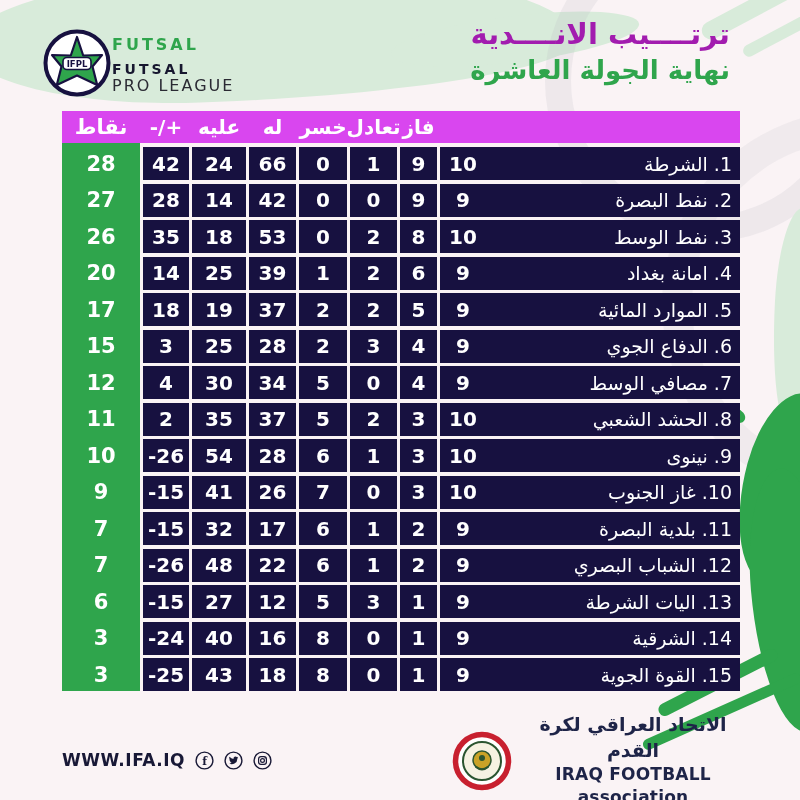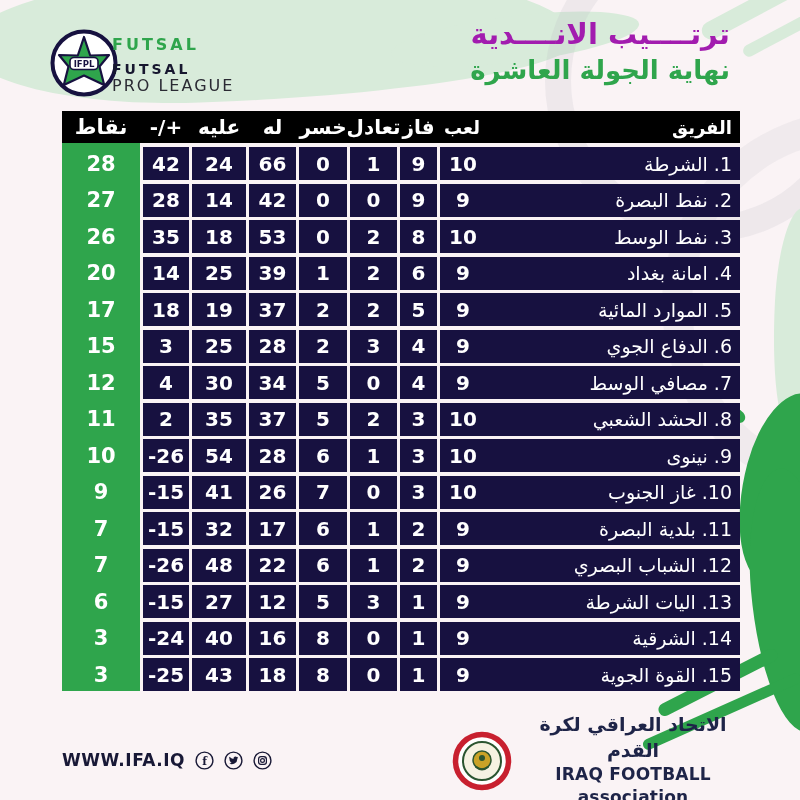--- a/index.html
+++ b/index.html
@@ -36,21 +36,21 @@
   .brand-text .l1{color:#2FA54C;font-size:16px;font-weight:800;letter-spacing:3px;}
   .brand-text .l2{color:#17172F;font-size:14px;font-weight:800;letter-spacing:3px;margin-top:7px;}
   .brand-text .l3{color:#2A2A33;font-size:16px;font-weight:400;letter-spacing:2px;}
   
   .title{right:70px;top:16px;text-align:right;line-height:1.3;}
   .title .t1{color:#a21caf;font-size:29px;font-weight:800;}
   .title .t2{color:#2FA54C;font-size:26px;font-weight:800;}
   
   .tablewrap{left:62px;top:111px;width:678px;height:580px;}
   .green-col{position:absolute;left:0;top:0;width:78px;height:580px;background:#2FA54C;}
-  .thead{position:relative;display:flex;gap:3px;height:32px;background:#000000;
+  .thead{position:relative;display:flex;gap:3px;height:32px;background:#d946ef;
          align-items:center;color:#fff;font-weight:700;font-size:18px;}
   .tbody{position:relative;display:flex;flex-direction:column;gap:3.5px;margin-top:4px;}
   .trow{display:flex;gap:3px;height:33px;}
   .cell{display:flex;align-items:center;justify-content:center;}
   .c-points{width:78px;color:#fff;font-weight:700;font-size:21px;direction:ltr;}
   .c-navy{background:#171140;color:#fff;font-size:20px;font-weight:600;direction:ltr;}
   .c-diff{width:46px;} .c-ga{width:54px;} .c-gf{width:47px;}
   .c-lost{width:48px;} .c-drawn{width:47px;} .c-won{width:37px;}
   .c-team{flex:1;background:#171140;justify-content:space-between;padding:0 8px;}
   .thead .c-navy{background:transparent;}
@@ -79,21 +79,21 @@
   <div class="abs streak-tr2"></div>
   <div class="abs wm1"></div>
   <div class="abs wm2"></div>
   <div class="abs sliver-right"></div>
   <div class="abs brush-r1"></div>
   <div class="abs brush-r2"></div>
   <div class="abs brush-dot"></div>
   <div class="abs brush-line1"></div>
   <div class="abs brush-line2"></div>
 
-  <div class="abs" style="left:50px;top:29px;">
+  <div class="abs" style="left:43px;top:29px;">
     <svg width="68" height="68" viewBox="0 0 68 68">
       <circle cx="34" cy="34" r="31.5" fill="#ffffff" stroke="#171140" stroke-width="4"></circle>
       <path d="M34 8 L40.2 26.5 L59 26 L49.5 37.5 L54.2 56 L34 46.5 L13.8 56 L18.5 37.5 L9 26 L27.8 26.5 Z" fill="#2FA54C" stroke="#171140" stroke-width="2.2" stroke-linejoin="round"></path>
       <rect x="20" y="28.5" width="28" height="12" rx="4" fill="#ffffff" stroke="#171140" stroke-width="1.6"></rect>
       <text x="34" y="38" text-anchor="middle" font-family="DejaVu Sans, sans-serif" font-size="8.5" font-weight="bold" fill="#171140">IFPL</text>
     </svg>
   </div>
   <div class="abs brand-text">
     <div class="l1">FUTSAL</div>
     <div class="l2">FUTSAL</div>
@@ -109,24 +109,20 @@
     <div class="green-col"></div>
 
     <div class="thead">
       <div class="cell c-points">نقاط</div>
       <div class="cell c-navy c-diff ltr">-/+</div>
       <div class="cell c-navy c-ga">عليه</div>
       <div class="cell c-navy c-gf">له</div>
       <div class="cell c-navy c-lost">خسر</div>
       <div class="cell c-navy c-drawn">تعادل</div>
       <div class="cell c-navy c-won">فاز</div>
-      <div class="cell c-team">
-        <span class="hp">لعب</span>
-        <span>الفريق</span>
-      </div>
     </div>
 
     <div class="tbody" id="rows">
         <div class="trow">
           <div class="cell c-points">28</div>
           <div class="cell c-navy c-diff">42</div>
           <div class="cell c-navy c-ga">24</div>
           <div class="cell c-navy c-gf">66</div>
           <div class="cell c-navy c-lost">0</div>
           <div class="cell c-navy c-drawn">1</div>

